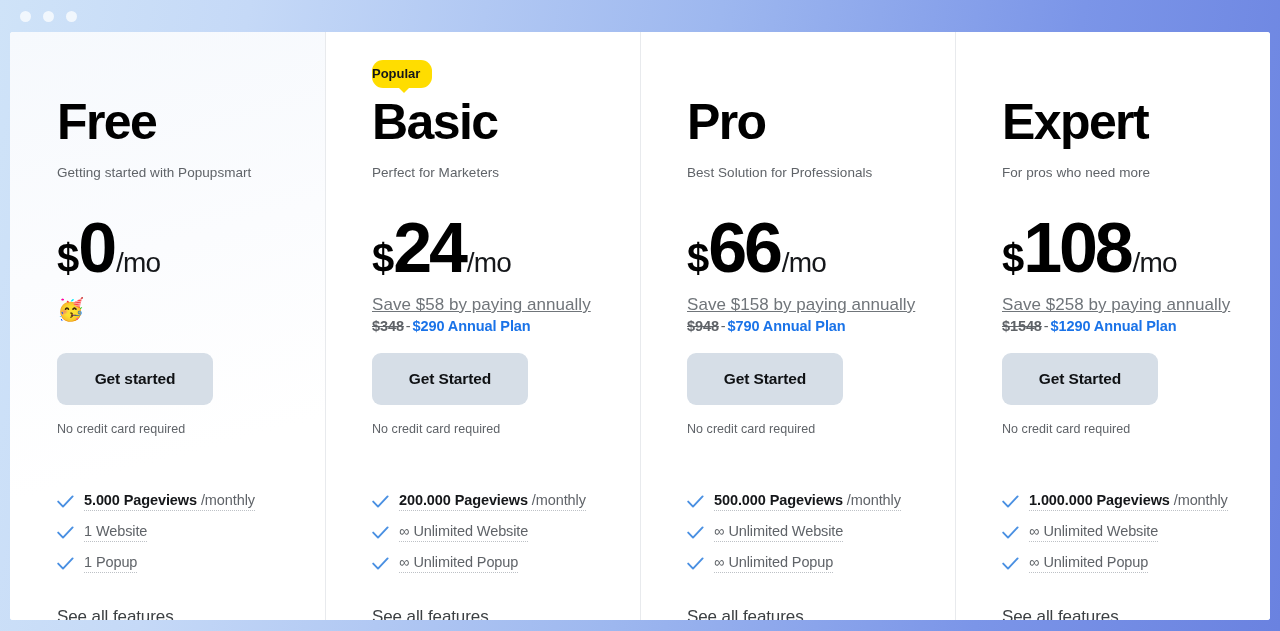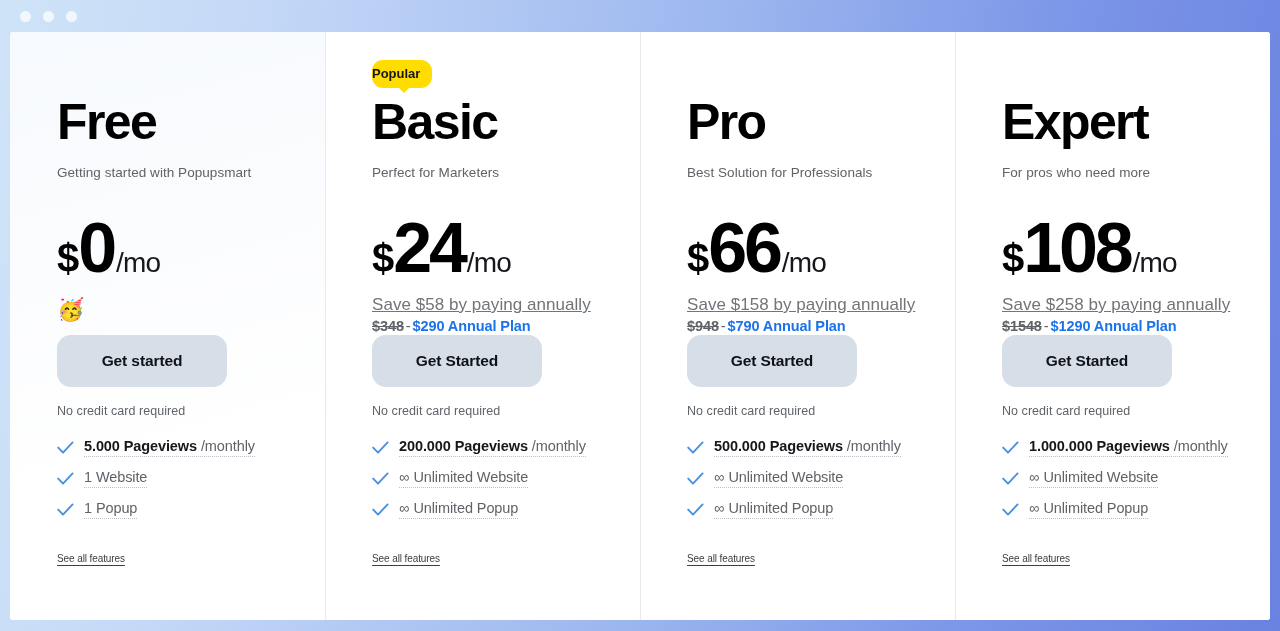--- a/index.html
+++ b/index.html
@@ -160,43 +160,44 @@
   .emoji-slot {
     height: 40px;
     margin-top: 10px;
     font-size: 22px;
     line-height: 30px;
   }
 
   
   .cta-button {
     display: block;
-    width: 170px;
+    width: 156px;
     height: 52px;
     border: none;
-    border-radius: 14px;
+    border-radius: 9px;
     background: #d6dee7;
     color: #0f1114;
     font-family: "Liberation Sans", sans-serif;
     font-size: 15.5px;
     font-weight: bold;
     letter-spacing: -0.1px;
+    margin-top: 18px;
     cursor: pointer;
   }
   .no-card-note {
     font-size: 12.5px;
     color: #5f6368;
     margin-top: 17px;
     letter-spacing: 0.05px;
   }
 
   
   .features {
     list-style: none;
-    margin-top: 14px;
+    margin-top: 50px;
   }
   .feature-item {
     display: flex;
     align-items: center;
     gap: 10px;
     height: 31px;
   }
   .check-icon { flex: 0 0 auto; display: block; }
   .feature-text {
     font-size: 14.5px;
@@ -209,21 +210,21 @@
   .feature-text .strong {
     font-weight: bold;
     color: #15171a;
   }
   .feature-text .inf { letter-spacing: 0; }
 
   
   .see-all {
     display: inline-block;
     margin-top: 28px;
-    font-size: 10px;
+    font-size: 17px;
     color: #3c4043;
     text-decoration: underline;
     text-underline-offset: 3px;
     cursor: pointer;
     letter-spacing: -0.1px;
     text-align: right;
   }
 </style>
 </head>
 <body>

